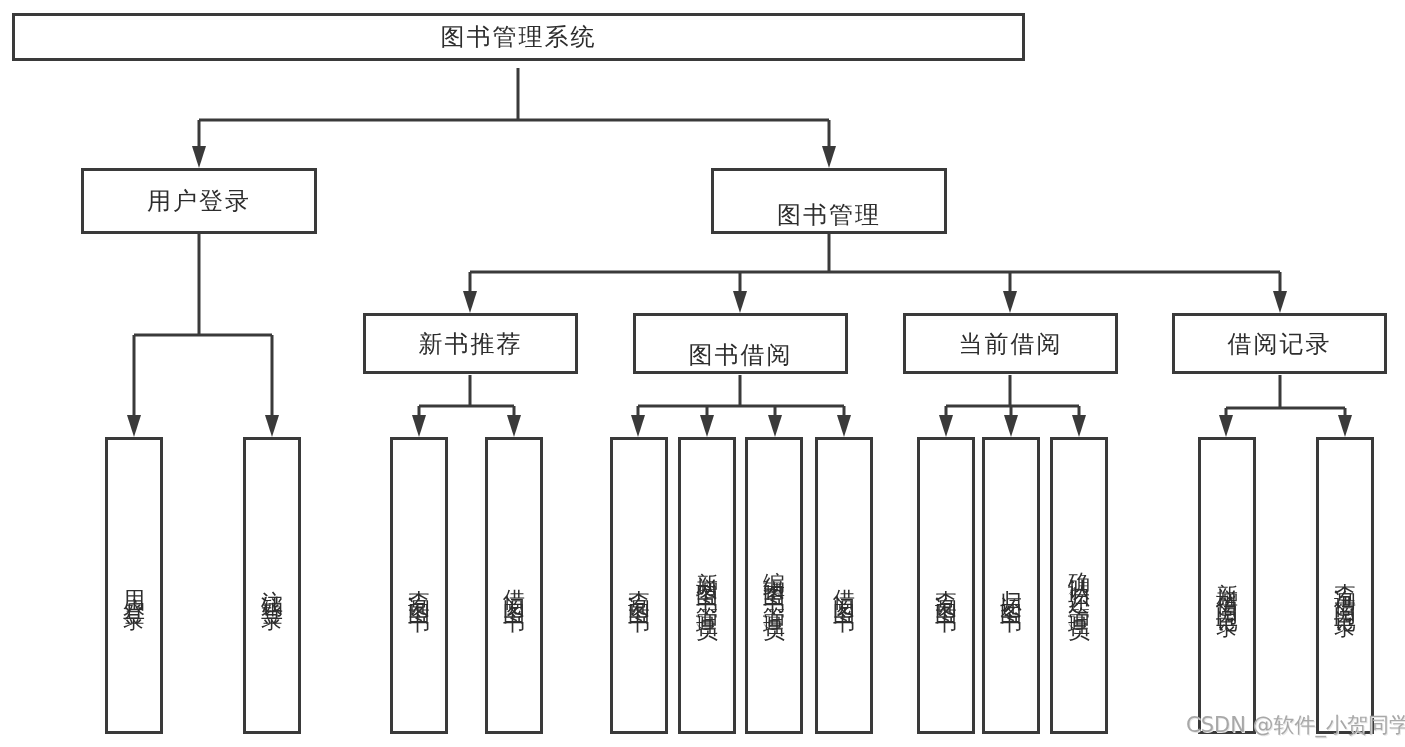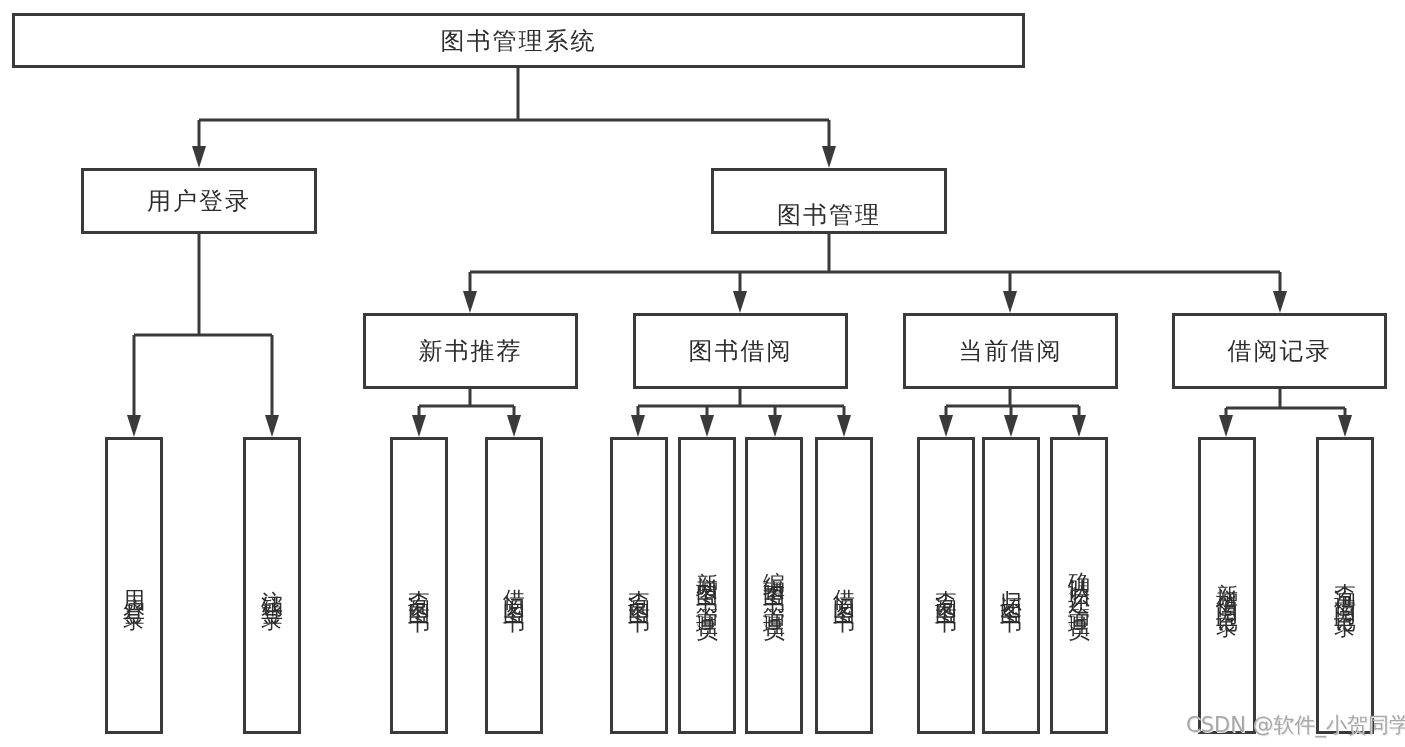--- a/index.html
+++ b/index.html
@@ -31,23 +31,23 @@
     display: flex;
     align-items: center;
     justify-content: center;
     color: #2d2d2d;
   }
   .node.h-node span {
     font-size: 24px;
     letter-spacing: 2px;
     white-space: nowrap;
   }
-  .node.root-node { left: 12px; top: 13px; width: 1013px; height: 55px; }
+  .node.root-node { left: 12px; top: 13px; width: 1013px; height: 48px; }
   .node.l2 { height: 66px; width: 236px; top: 168px; }
-  .node.l3 { height: 76px; width: 215px; top: 313px; }
+  .node.l3 { height: 61px; width: 215px; top: 313px; }
   .node.leaf { top: 437px; width: 58px; height: 297px; }
   .node.leaf span {
     writing-mode: vertical-rl;
     font-size: 22px;
     letter-spacing: 7px;
     line-height: 1;
     white-space: nowrap;
   }
   .watermark {
     position: absolute;
@@ -118,21 +118,21 @@
   <div class="node l2 h-node" style="left:81px;">
     <span>用户登录</span>
   </div>
   <div class="node l2 h-node" style="left:711px;align-items:flex-end;">
     <span>图书管理</span>
   </div>
 
   <div class="node l3 h-node" style="left:363px;">
     <span>新书推荐</span>
   </div>
-  <div class="node l3 h-node" style="left:633px;">
+  <div class="node l3 h-node" style="left:633px;align-items:flex-end;">
     <span>图书借阅</span>
   </div>
   <div class="node l3 h-node" style="left:903px;">
     <span>当前借阅</span>
   </div>
   <div class="node l3 h-node" style="left:1172px;">
     <span>借阅记录</span>
   </div>
 
   <div class="node leaf" style="left:105px;">

